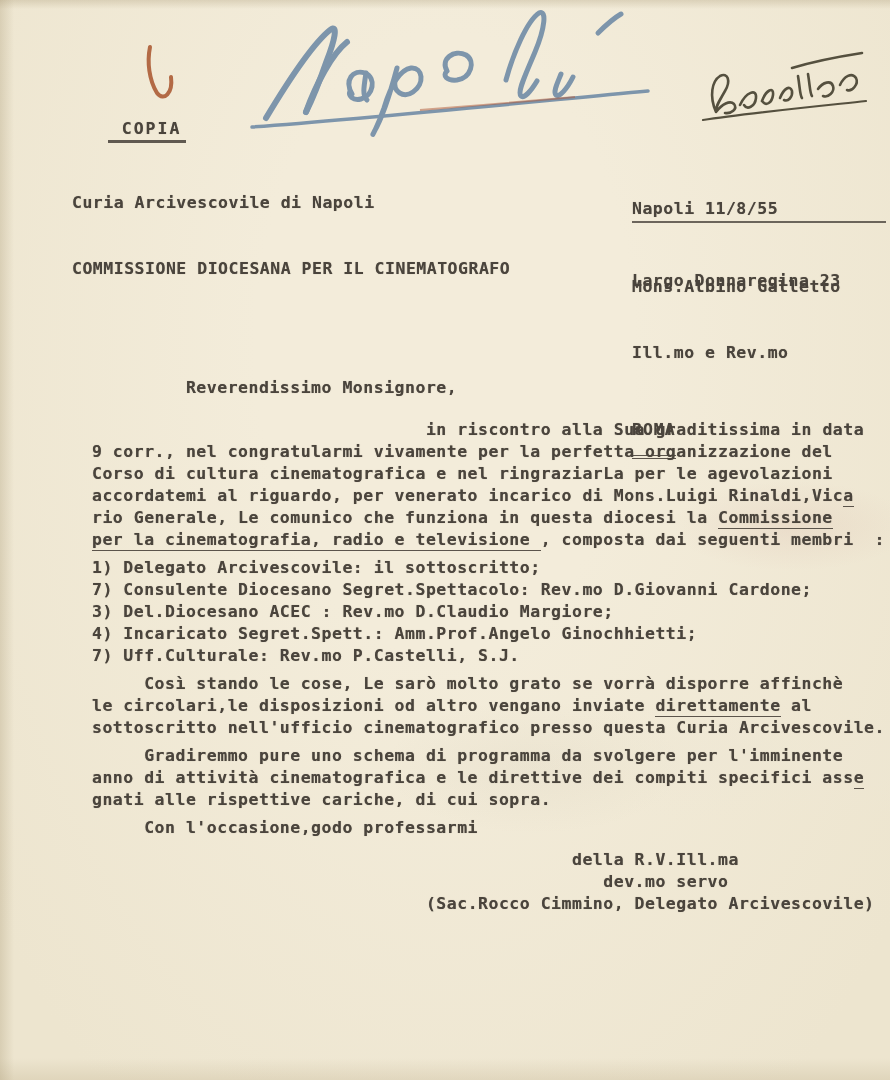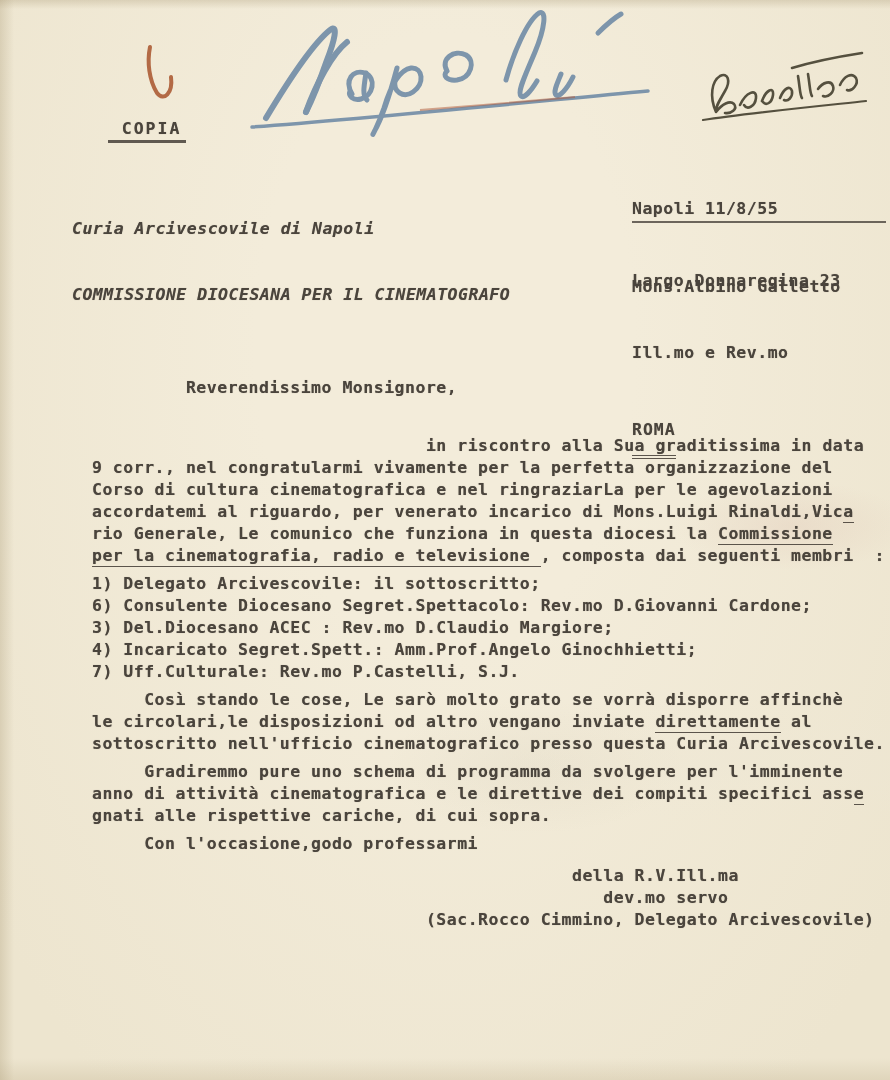--- a/index.html
+++ b/index.html
@@ -24,36 +24,36 @@
          text-shadow:0 0 .7px rgba(74,68,60,.55);}
   .u{border-bottom:1.6px solid rgba(74,68,60,.9);padding-bottom:1px;}
   .u2{border-bottom:4px double rgba(74,68,60,.9);padding-bottom:14px;}
   .copia-wrap{border-bottom:3px solid rgba(70,64,56,.85);padding:0 5px 2px 14px;margin-left:-14px;
               letter-spacing:2px;}
   .date-underline{display:inline-block;min-width:254px;border-bottom:2.2px solid rgba(74,68,60,.8);
                   padding-bottom:1px;margin-top:6px;}
   .recipient-city{display:inline-block;margin-top:11px;letter-spacing:1px;}
   .letter-body{position:absolute;left:92px;top:377px;width:780px;}
   .para{margin:0 0 6px 0;}
-  .para.salutation{margin-bottom:36px;}
+  .para.salutation{margin-bottom:20px;}
   .para.signature{margin-top:10px;}
   .tline{white-space:pre;font-size:16.5px;line-height:22px;letter-spacing:.5px;
          text-shadow:0 0 .7px rgba(74,68,60,.55);}
   .hand-svg{position:absolute;left:0;top:0;pointer-events:none;}
 </style>
 </head>
 <body>
 
 <div class="page">
 
   <div class="typed" style="left:80px;top:96px;">
     <span class="copia-wrap">COPIA</span>
   </div>
 
-  <div class="typed" style="left:72px;top:174px;font-style:italic;">
+  <div class="typed" style="left:72px;top:148px;">
     <div>Curia Arcivescovile di Napoli</div>
     <div>COMMISSIONE DIOCESANA PER IL CINEMATOGRAFO</div>
   </div>
 
   <div class="typed" style="left:632px;top:148px;">
     <div><span class="date-underline">Napoli 11/8/55</span></div>
     <div style="margin-top:3px;">Largo Donnaregina 23</div>
   </div>
 
   <div class="typed" style="left:632px;top:232px;">
@@ -69,21 +69,21 @@
       <div class="para">
         <div class="tline">                                <span>in riscontro alla Sua graditissima in data</span></div>
         <div class="tline"><span>9 corr., nel congratularmi vivamente per la perfetta organizzazione del</span></div>
         <div class="tline"><span>Corso di cultura cinematografica e nel ringraziarLa per le agevolazioni</span></div>
         <div class="tline"><span>accordatemi al riguardo, per venerato incarico di Mons.Luigi Rinaldi,Vic</span><span class="u">a</span></div>
         <div class="tline"><span>rio Generale, Le comunico che funziona in questa diocesi la </span><span class="u">Commissione</span></div>
         <div class="tline"><span class="u">per la cinematografia, radio e televisione </span><span>, composta dai seguenti membri  :</span></div>
       </div>
       <div class="para">
         <div class="tline"><span>1) Delegato Arcivescovile: il sottoscritto;</span></div>
-        <div class="tline"><span>6) Consulente Diocesano Segret.Spettacolo: Rev.mo D.Giovanni Cardone;</span></div>
+        <div class="tline"><span>7) Consulente Diocesano Segret.Spettacolo: Rev.mo D.Giovanni Cardone;</span></div>
         <div class="tline"><span>3) Del.Diocesano ACEC : Rev.mo D.Claudio Margiore;</span></div>
         <div class="tline"><span>4) Incaricato Segret.Spett.: Amm.Prof.Angelo Ginochhietti;</span></div>
         <div class="tline"><span>7) Uff.Culturale: Rev.mo P.Castelli, S.J.</span></div>
       </div>
       <div class="para">
         <div class="tline">     <span>Così stando le cose, Le sarò molto grato se vorrà disporre affinchè</span></div>
         <div class="tline"><span>le circolari,le disposizioni od altro vengano inviate </span><span class="u">direttamente</span><span> al</span></div>
         <div class="tline"><span>sottoscritto nell'ufficio cinematografico presso questa Curia Arcivescovile.</span></div>
       </div>
       <div class="para">

